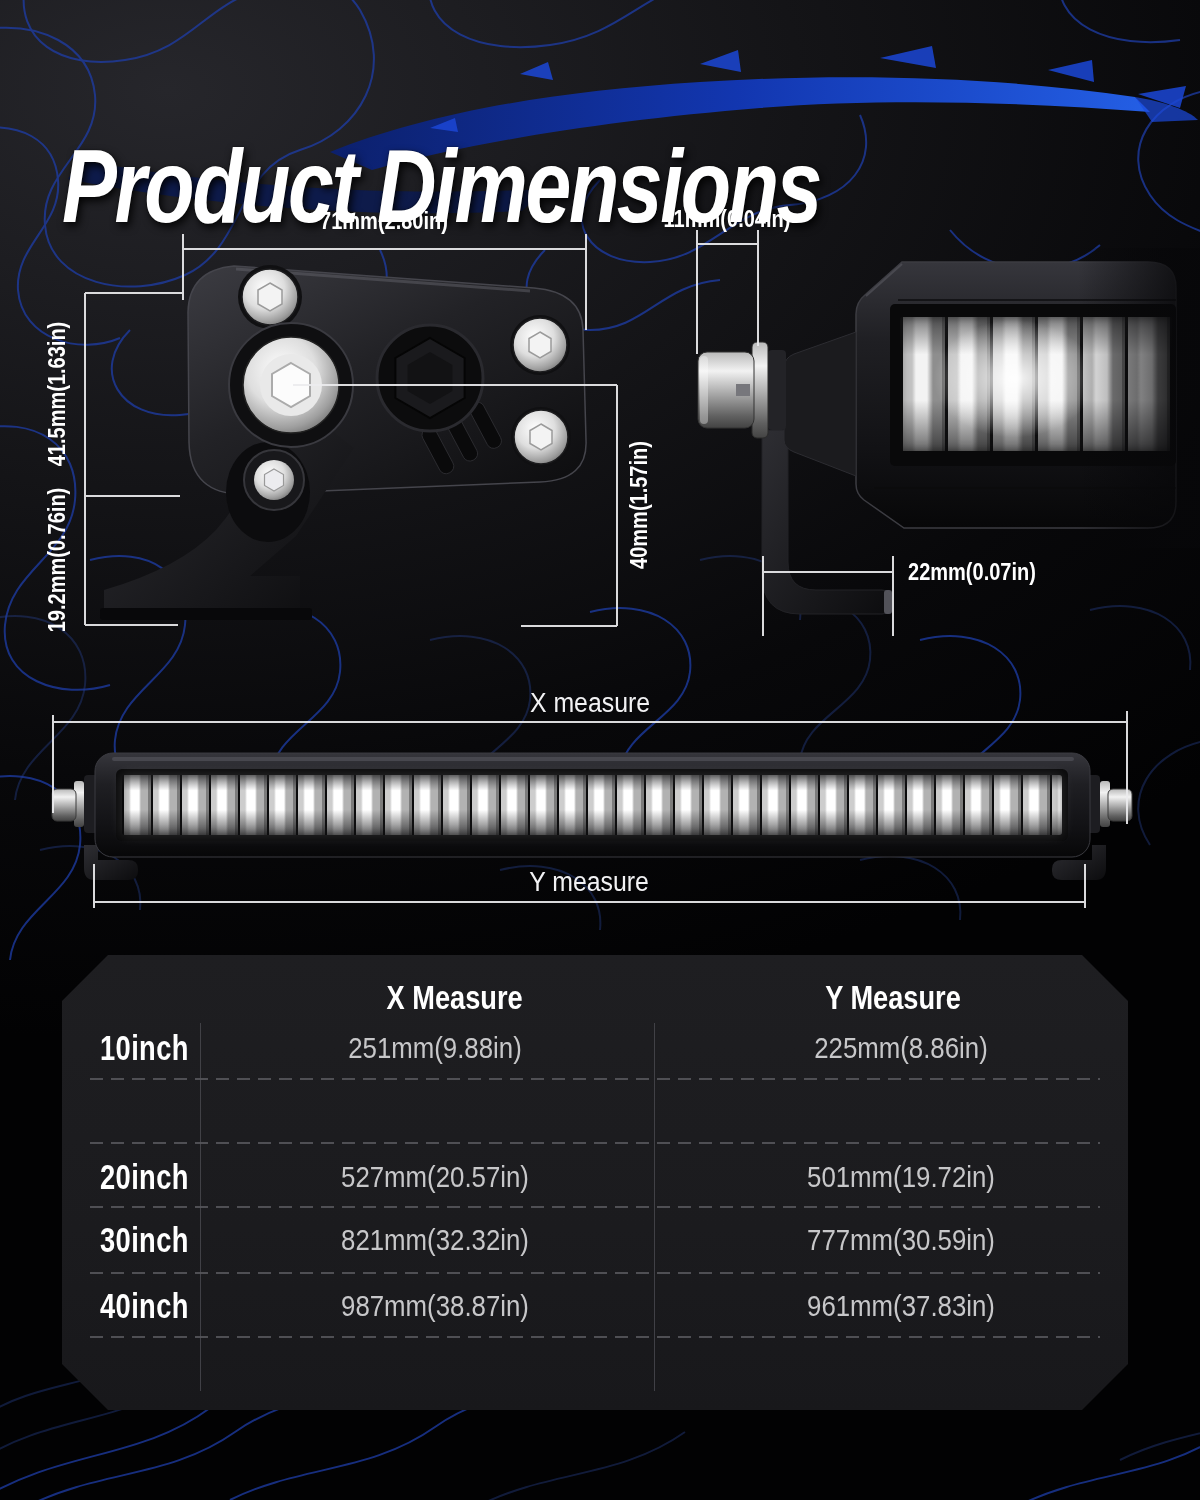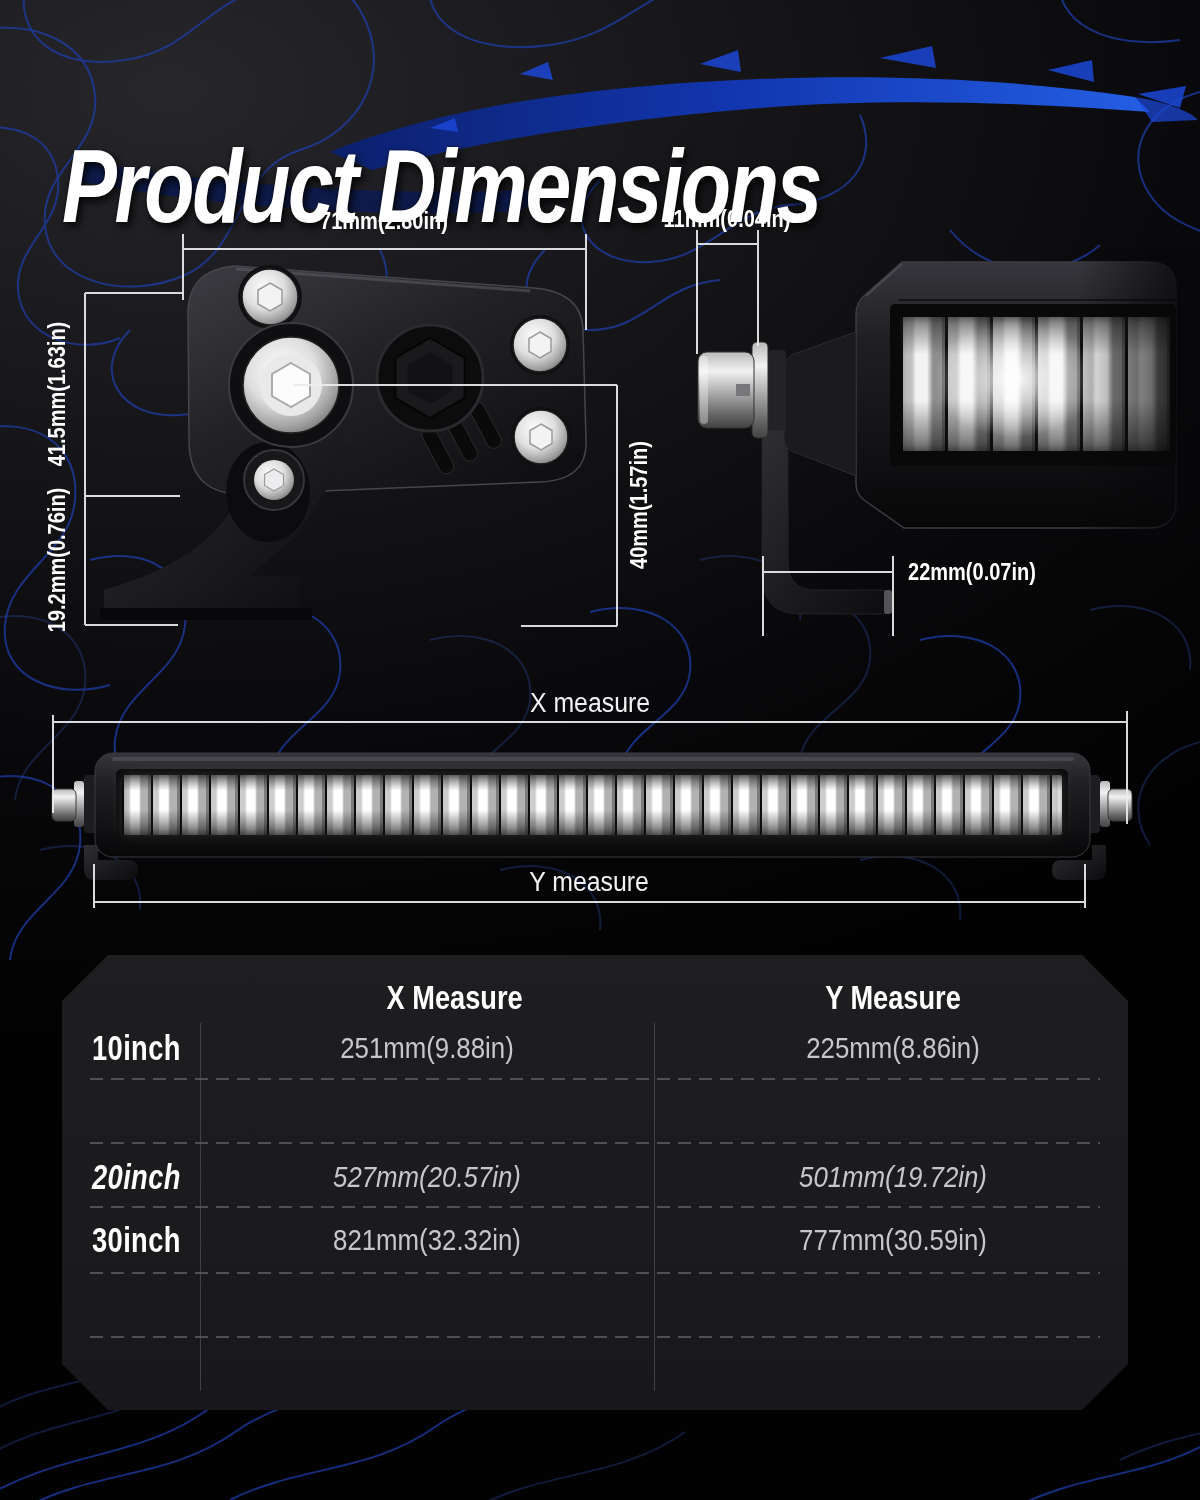--- a/index.html
+++ b/index.html
@@ -45,21 +45,21 @@
   .panel{
     position:absolute;left:62px;top:955px;width:1066px;height:455px;z-index:25;
     background:linear-gradient(180deg,#1e1e21 0%,#1b1b1e 60%,#18181b 100%);
     clip-path:polygon(46px 0, calc(100% - 46px) 0, 100% 46px, 100% calc(100% - 46px), calc(100% - 46px) 100%, 46px 100%, 0 calc(100% - 46px), 0 46px);
   }
   .thead{position:absolute;top:20px;height:44px;line-height:44px;text-align:center;color:#fff;
     font-weight:700;font-size:34px;transform:scaleX(.8);}
   .thead.hx{left:138px;width:454px;transform-origin:365px center;}
   .thead.hy{left:592px;width:478px;transform-origin:239px center;}
   .vsep{position:absolute;top:68px;height:368px;width:1px;background:#48484d;opacity:.85;}
-  .trow{position:absolute;left:0;width:100%;height:64px;}
+  .trow{position:absolute;left:8px;width:100%;height:64px;}
   .tsize{position:absolute;left:30px;top:50%;transform:translateY(-50%) scaleX(.78);transform-origin:left center;
     color:#fff;font-weight:700;font-size:35px;letter-spacing:.5px;white-space:nowrap;}
   .tx,.ty{position:absolute;top:50%;text-align:center;color:#c7c7c9;font-size:30px;font-weight:400;white-space:nowrap;}
   .tx{left:138px;width:454px;transform:translateY(-50%) scaleX(.86);}
   .ty{left:592px;width:478px;transform:translateY(-50%) scaleX(.86);}
   .dash{position:absolute;left:28px;width:1010px;height:2px;opacity:.9;
     background:repeating-linear-gradient(90deg,#55555a 0 13px,rgba(0,0,0,0) 13px 21px);}
 </style>
 </head>
 <body>
@@ -294,28 +294,33 @@
     <div class="vsep" style="left:138px;"></div>
     <div class="vsep" style="left:592px;"></div>
 
     <div class="trow" style="top:61px;">
       <div class="tsize">10inch</div>
       <div class="tx">251mm(9.88in)</div>
       <div class="ty">225mm(8.86in)</div>
     </div>
     <div class="dash" style="top:123px;"></div>
     <div class="dash" style="top:187px;"></div>
-    <div class="trow" style="top:190px;font-style:italic;">
+    <div class="trow" style="top:190px;">
       <div class="tsize">20inch</div>
       <div class="tx">527mm(20.57in)</div>
       <div class="ty">501mm(19.72in)</div>
     </div>
     <div class="dash" style="top:251px;"></div>
     <div class="trow" style="top:253px;">
       <div class="tsize">30inch</div>
       <div class="tx">821mm(32.32in)</div>
       <div class="ty">777mm(30.59in)</div>
     </div>
     <div class="dash" style="top:317px;"></div>
+    <div class="trow" style="top:319px;">
+      <div class="tsize">40inch</div>
+      <div class="tx">987mm(38.87in)</div>
+      <div class="ty">961mm(37.83in)</div>
+    </div>
     <div class="dash" style="top:381px;"></div>
   </div>
 
 </div>
 
 </body></html>

